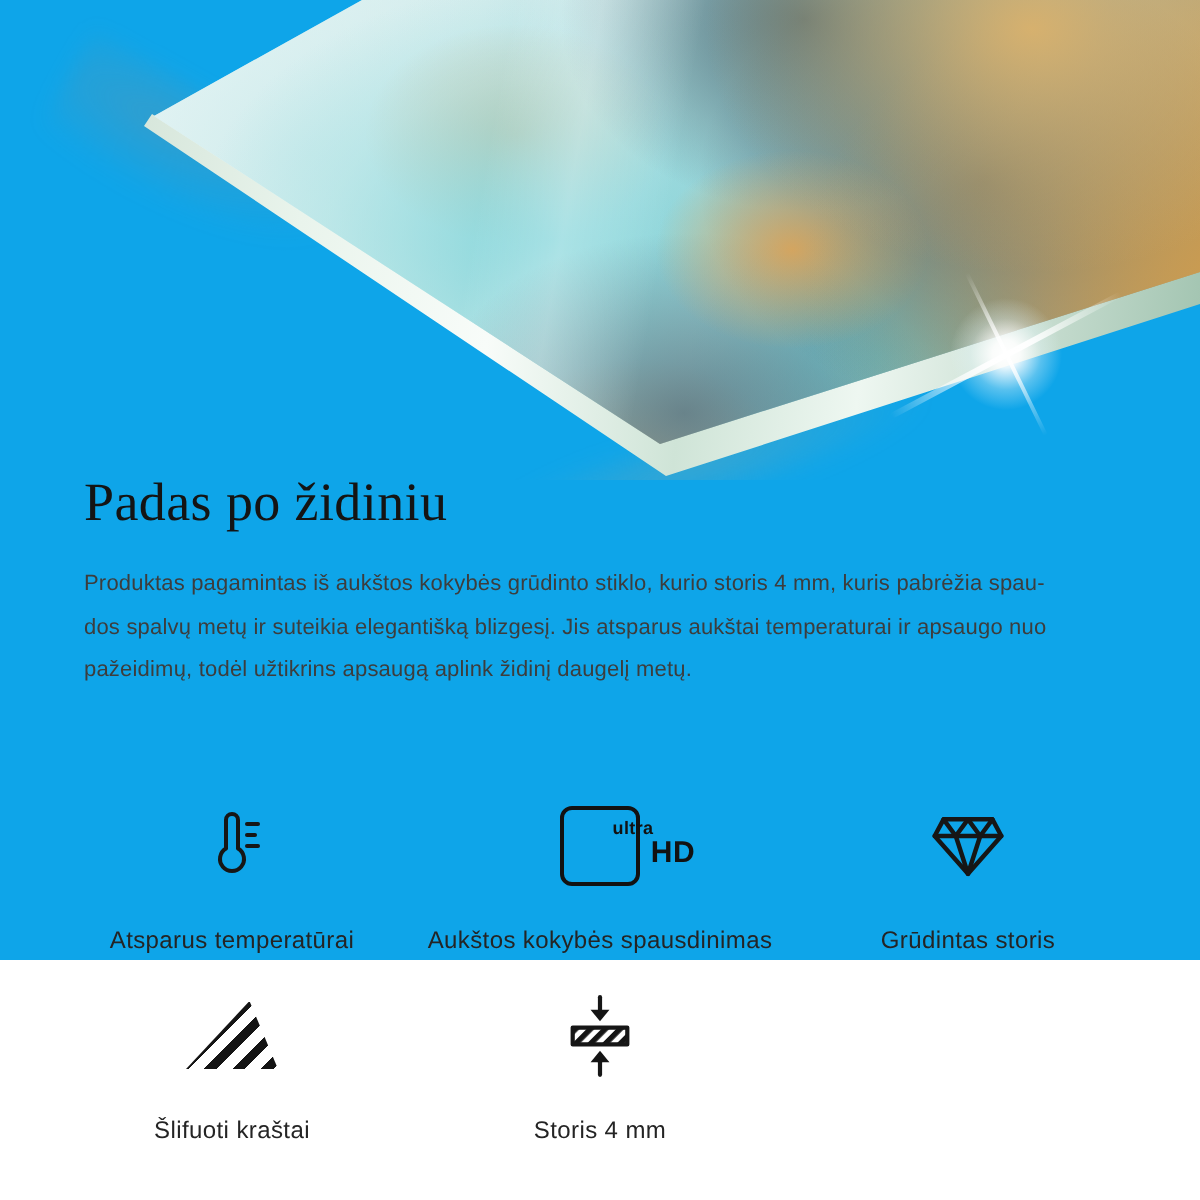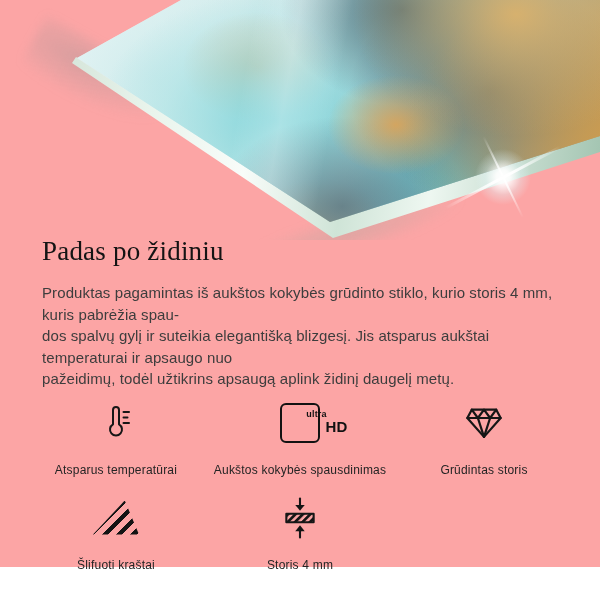--- a/index.html
+++ b/index.html
@@ -1,18 +1,18 @@
 <!DOCTYPE html>
 <html><head>
 <meta charset="utf-8">
 <style>
   * { margin:0; padding:0; box-sizing:border-box; }
   html,body { width:600px; height:600px; background:#ffffff; overflow:hidden;
               font-family:"Liberation Sans","DejaVu Sans",sans-serif; }
-  .page { position:relative; width:600px; height:567px; background:#fca5a5; }
+  .page { position:relative; width:600px; height:480px; background:#0ea5e9; }
 
   
   .hero { position:absolute; left:0; top:0; width:600px; height:240px; overflow:hidden; }
   .shadow-a { position:absolute; left:22px; top:50px; width:160px; height:62px;
     transform:rotate(29deg);
     background:radial-gradient(ellipse at 32% 38%, rgba(130,142,144,0.30), rgba(130,142,144,0) 68%);
     filter:blur(5px); }
   .shadow-b { position:absolute; left:245px; top:212px; width:230px; height:40px;
     transform:rotate(-17deg);
     background:radial-gradient(ellipse at 45% 45%, rgba(148,168,158,0.30), rgba(148,168,158,0) 68%);
@@ -43,21 +43,21 @@
     transform:rotate(-28deg);
     background:linear-gradient(90deg, rgba(255,255,255,0), rgba(255,255,255,0.95) 42%, #fff 50%, rgba(255,255,255,0.95) 58%, rgba(255,255,255,0)); }
   .sparkle .ray-b { position:absolute; left:-45px; top:-1.2px; width:90px; height:2.4px; border-radius:2px;
     transform:rotate(64deg);
     background:linear-gradient(90deg, rgba(255,255,255,0), #fff 50%, rgba(255,255,255,0)); }
 
   
   .content { position:absolute; left:42px; right:34px; top:233px; color:#1b1b1b; }
   h1 { font-family:"Liberation Serif","DejaVu Serif",serif; font-weight:400;
        font-size:27px; line-height:37px; color:#141414; letter-spacing:0.2px; }
-  .desc { margin-top:12px; font-size:15px; line-height:21.5px; color:#3d3d3d; letter-spacing:0.1px; }
+  .desc { margin-top:12px; font-size:11px; line-height:21.5px; color:#3d3d3d; letter-spacing:0.1px; }
   .desc span { display:block; }
 
   
   .features { position:absolute; left:24px; right:24px; top:399px;
     display:grid; grid-template-columns:repeat(3,1fr); row-gap:17px; }
   .feature { display:flex; flex-direction:column; align-items:center; }
   .icon-box { height:47px; display:flex; align-items:center; justify-content:center; }
   .feature .flabel { margin-top:17px; font-size:12px; color:#242424; letter-spacing:0.2px; }
   svg.ic { stroke:#161616; fill:none; stroke-width:2; stroke-linecap:round; stroke-linejoin:round; }
   .uhd { width:40px; height:40px; border:2.5px solid #121212; border-radius:6px;
@@ -84,21 +84,21 @@
         <div class="ray-b"></div>
     </div>
   </div>
 
   <div class="content">
     <h1>
       <span>Padas po židiniu</span><br>
     </h1>
     <p class="desc">
       <span>Produktas pagamintas iš aukštos kokybės grūdinto stiklo, kurio storis 4 mm, kuris pabrėžia spau-</span>
-      <span>dos spalvų gylį ir suteikia elegantišką blizgesį. Jis atsparus aukštai temperaturai ir apsaugo nuo</span>
+      <span>dos spalvų metų ir suteikia elegantišką blizgesį. Jis atsparus aukštai temperaturai ir apsaugo nuo</span>
       <span>pažeidimų, todėl užtikrins apsaugą aplink židinį daugelį metų.</span>
     </p>
   </div>
 
   <div class="features">
 
     <div class="feature">
       <div class="icon-box">
         <svg class="ic" width="34" height="40" viewBox="0 0 34 40">
           <path d="M14 21.3 A6 6 0 1 0 20 21.3 L20 7 A3 3 0 0 0 14 7 Z"></path>

